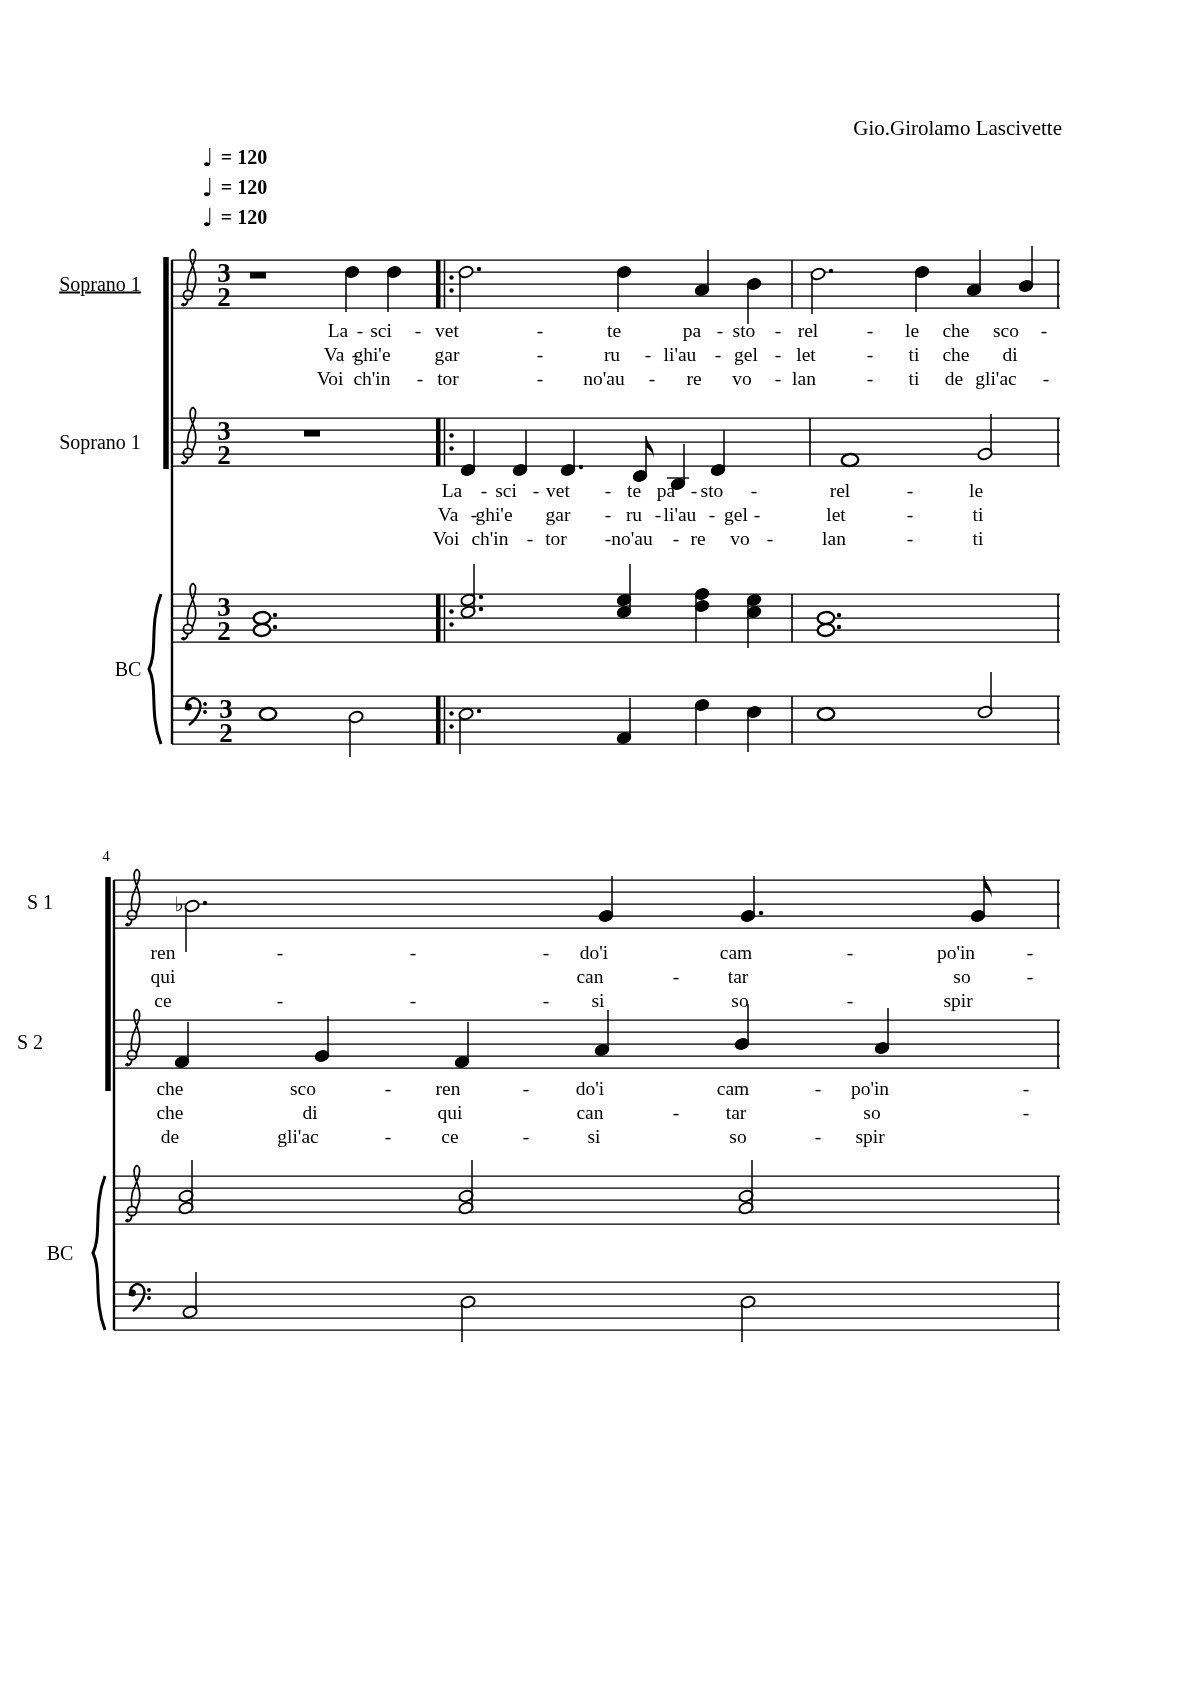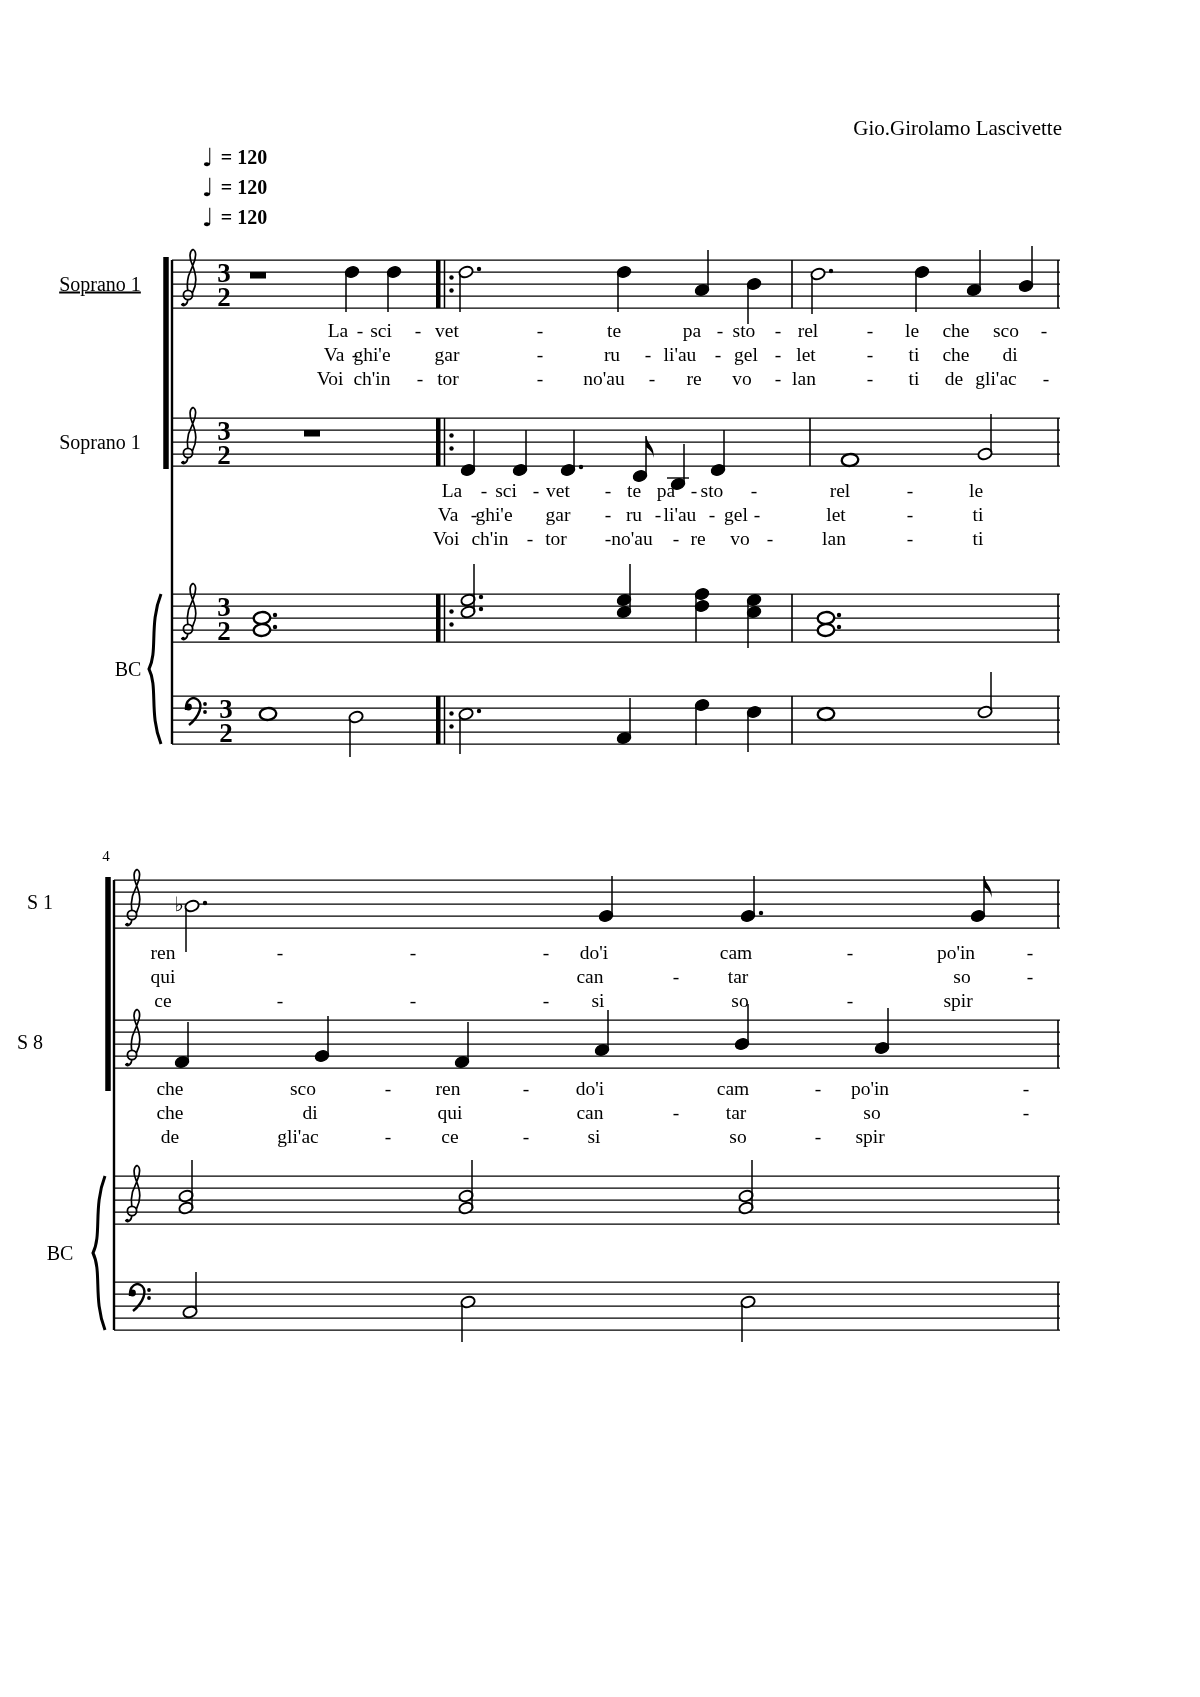--- a/index.html
+++ b/index.html
@@ -275,21 +275,21 @@
       <ellipse cx="748" cy="1302" rx="6.8" ry="5" fill="#fff" stroke="#000" stroke-width="1.9" transform="rotate(-20 748 1302)"></ellipse>
       <line x1="742" y1="1304" x2="742" y2="1342" stroke="#000" stroke-width="1.5"></line>
       <line x1="1058" y1="1282" x2="1058" y2="1330" stroke="#000" stroke-width="1.6"></line>
     </svg>
   <div id="labels" class="layer">
       <span class="slabel" style="left: 100px; top: 284px; text-decoration: underline;">Soprano 1</span>
       <span class="slabel" style="left: 100px; top: 442px;">Soprano 1</span>
       <span class="slabel" style="left: 128px; top: 669px;">BC</span>
       <span class="mnum" style="left: 106px; top: 856px;">4</span>
       <span class="slabel" style="left: 30px; top: 902px; margin-left: 10px;">S 1</span>
-      <span class="slabel" style="left: 30px; top: 1042px;">S 8</span>
+      <span class="slabel" style="left: 30px; top: 1042px;">S 2</span>
       <span class="slabel" style="left: 60px; top: 1253px;">BC</span>
     </div>
   <div id="lyrics" class="layer">
       <span class="syl" style="left: 338px; top: 320px;">La</span>
       <span class="syl" style="left: 360px; top: 320px;">-</span>
       <span class="syl" style="left: 381px; top: 320px;">sci</span>
       <span class="syl" style="left: 418px; top: 320px;">-</span>
       <span class="syl" style="left: 447px; top: 320px;">vet</span>
       <span class="syl" style="left: 540px; top: 320px;">-</span>
       <span class="syl" style="left: 614px; top: 320px;">te</span>

